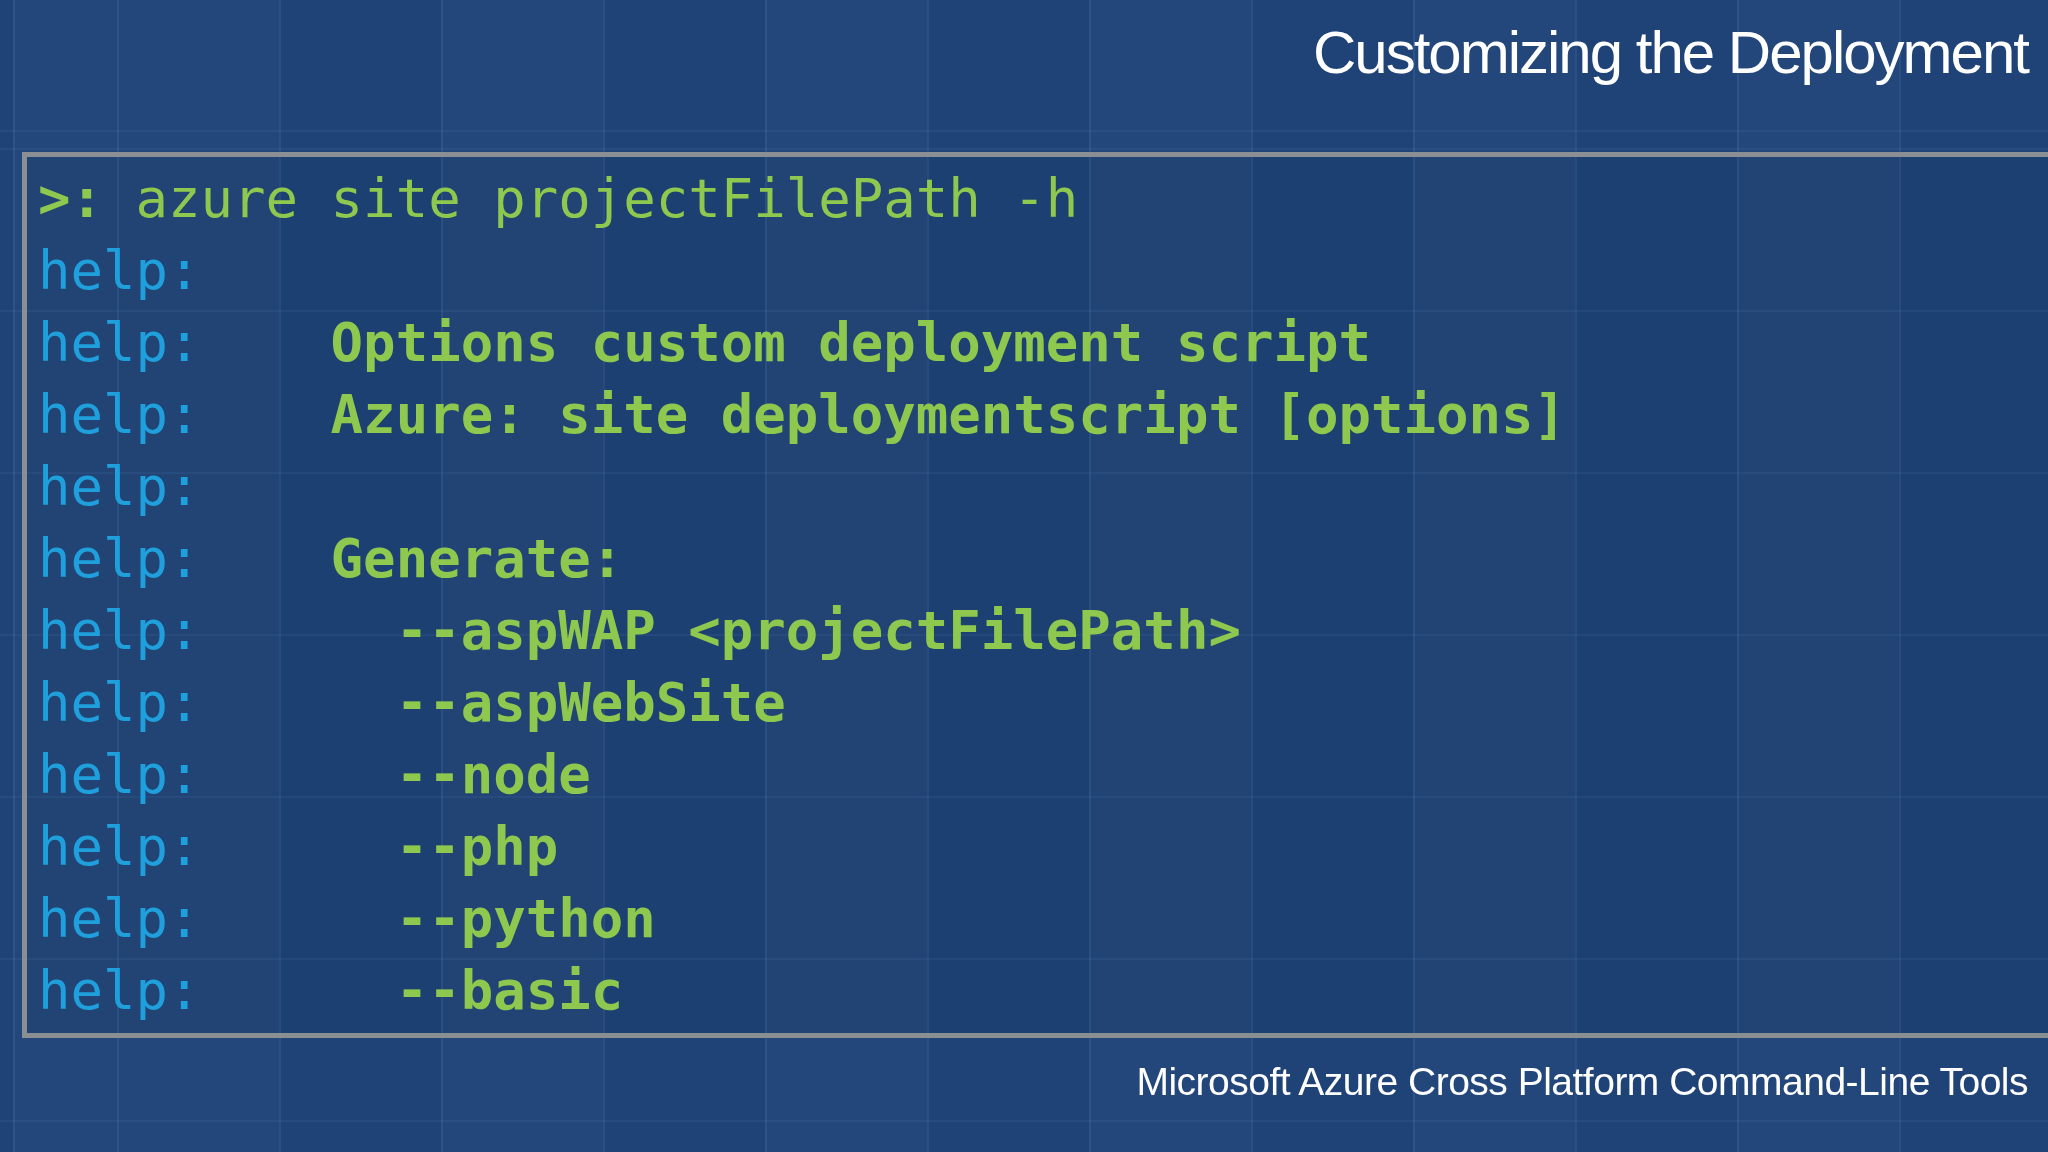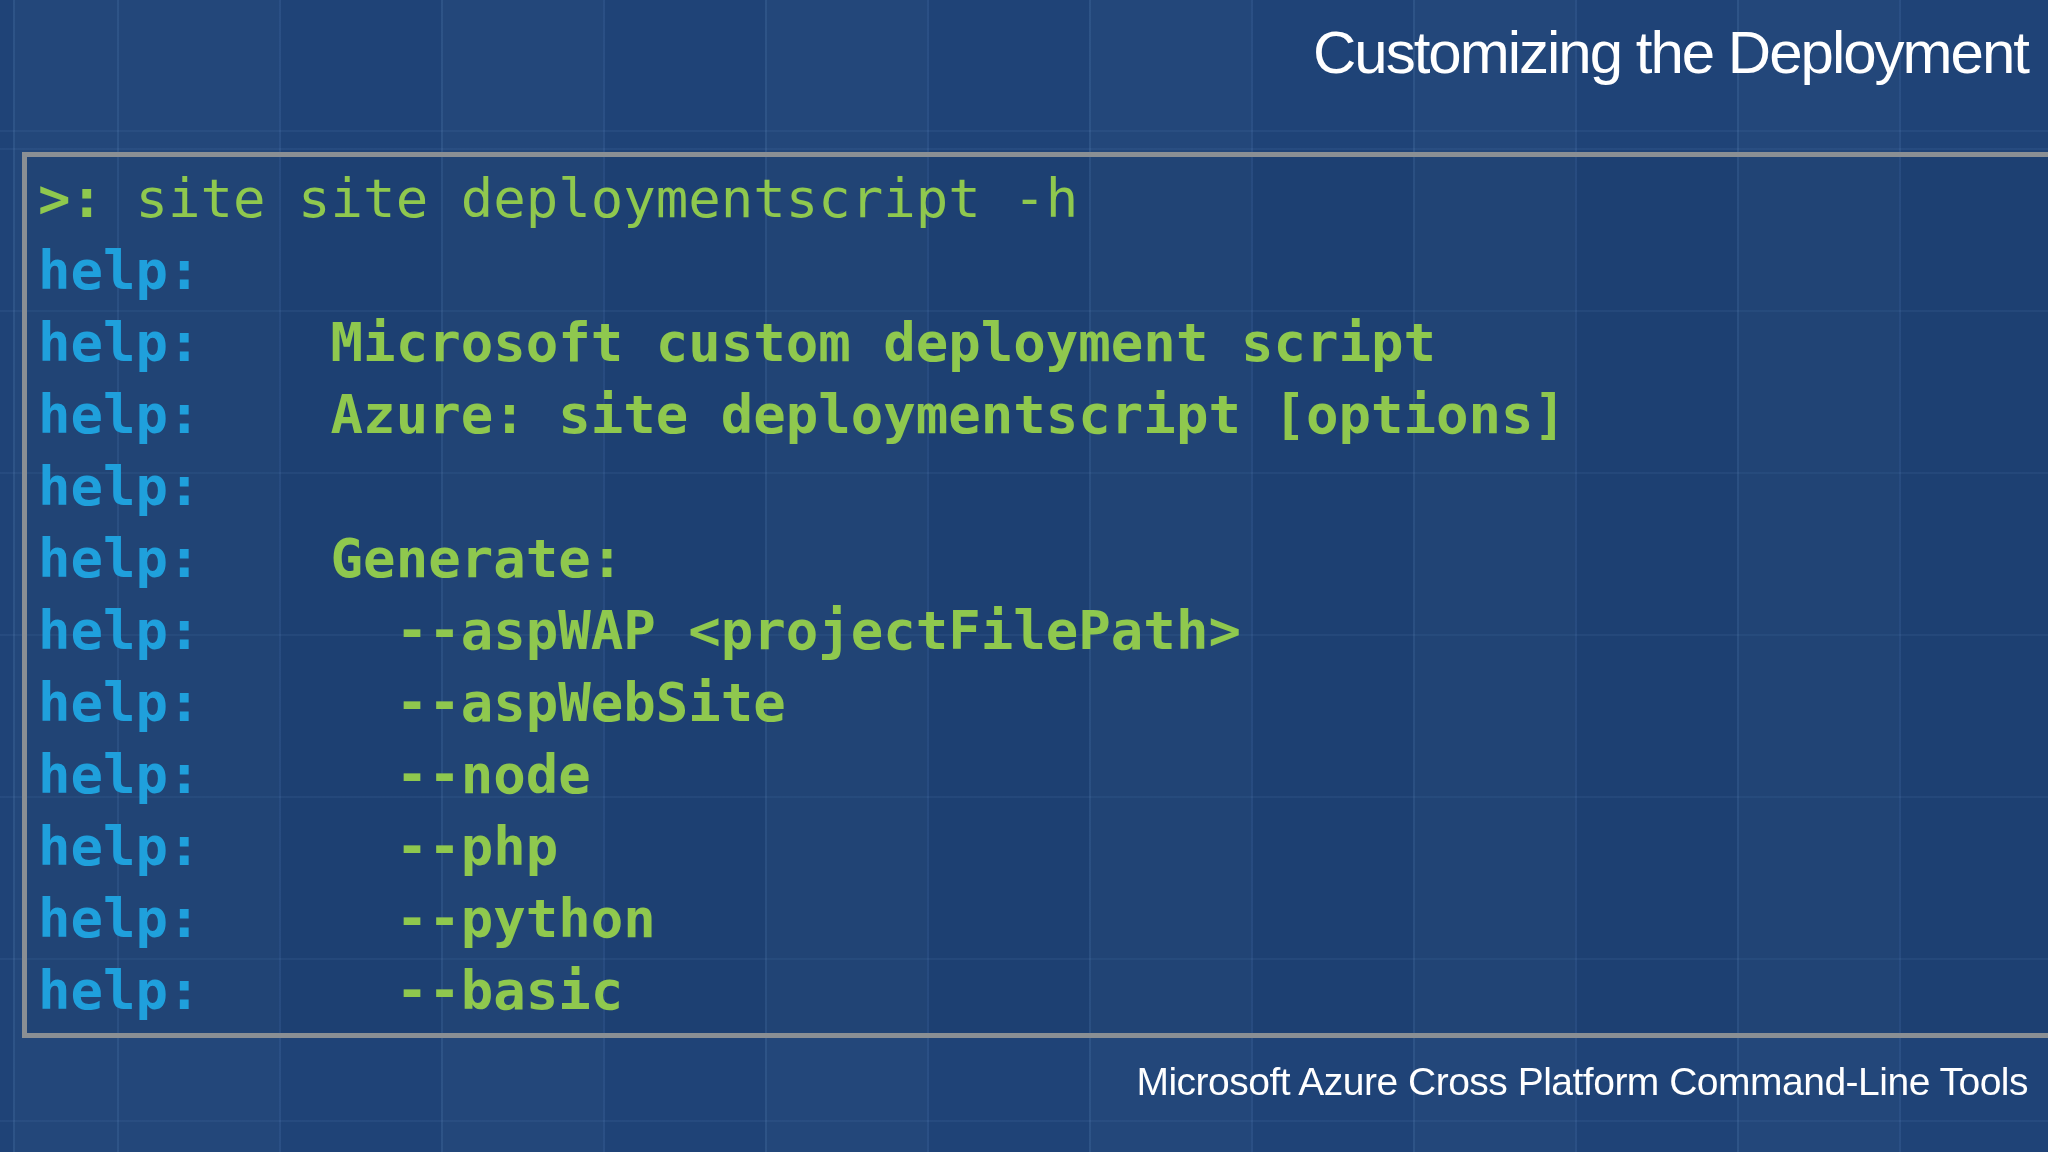--- a/index.html
+++ b/index.html
@@ -57,21 +57,21 @@
   .cmd-prompt{
     color:var(--green);
     font-weight:bold;
   }
   .cmd-text{
     color:var(--green);
     font-weight:normal;
   }
   .help-prefix{
     color:var(--help-blue);
-    font-weight:bold;
+    font-weight:normal;
   }
   .help-content{
     color:var(--green);
     font-weight:bold;
   }
   .slide-footer{
     position:absolute;
     top:1060px;
     right:20px;
     color:var(--white);
@@ -82,25 +82,25 @@
   }
 </style>
 </head>
 <body>
 
 <div class="bg-grid"></div>
 
 <div class="slide-title">Customizing the Deployment</div>
 
 <div class="terminal">
-  <div class="term-line"><span class="cmd-prompt">&gt;:</span><span class="cmd-text"> site site deploymentscript -h</span></div>
+  <div class="term-line"><span class="cmd-prompt">&gt;:</span><span class="cmd-text"> azure site projectFilePath -h</span></div>
 
   <div class="term-line"><span class="help-prefix">help:</span><span class="help-content"></span></div>
 
-  <div class="term-line"><span class="help-prefix">help:</span><span class="help-content">    Microsoft custom deployment script</span></div>
+  <div class="term-line"><span class="help-prefix">help:</span><span class="help-content">    Options custom deployment script</span></div>
 
   <div class="term-line"><span class="help-prefix">help:</span><span class="help-content">    Azure: site deploymentscript [options]</span></div>
 
   <div class="term-line"><span class="help-prefix">help:</span><span class="help-content"></span></div>
 
   <div class="term-line"><span class="help-prefix">help:</span><span class="help-content">    Generate:</span></div>
 
   <div class="term-line"><span class="help-prefix">help:</span><span class="help-content">      --aspWAP &lt;projectFilePath&gt;</span></div>
 
   <div class="term-line"><span class="help-prefix">help:</span><span class="help-content">      --aspWebSite</span></div>

